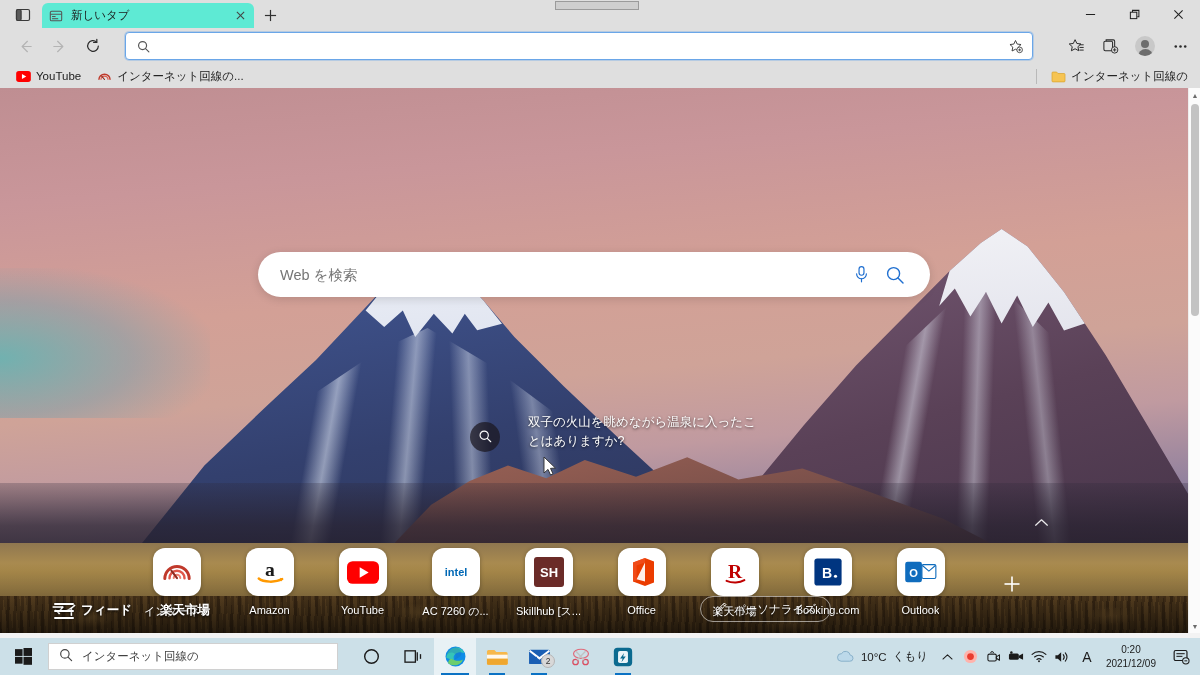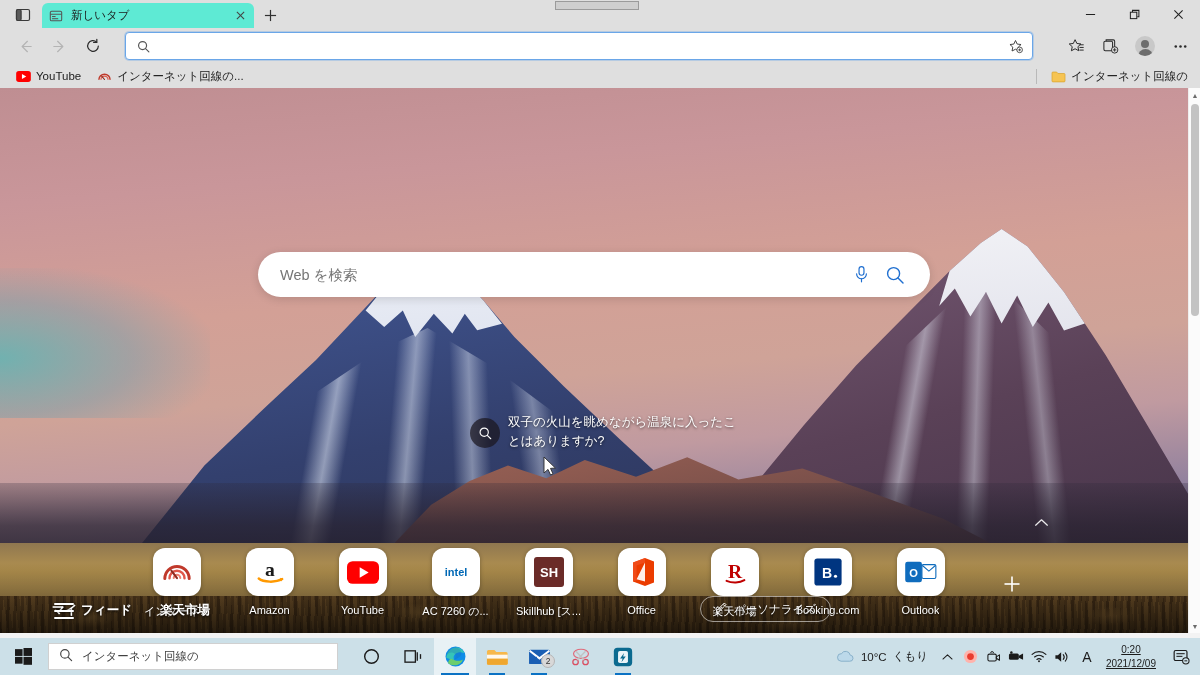--- a/index.html
+++ b/index.html
@@ -156,21 +156,21 @@
   
   .page-search {
     position:absolute; left:258px; top:164px; width:672px; height:45px;
     background:#fff; border-radius:23px; display:flex; align-items:center;
     padding:0 18px 0 22px; box-shadow:0 2px 10px rgba(0,0,0,.14);
   }
   .page-search-input { flex:1; border:none; outline:none; background:transparent; font-size:14.5px; color:#444; }
   .ps-icon { width:34px; height:34px; display:flex; align-items:center; justify-content:center; color:#1f6fd0; }
 
   
-  .suggest { position:absolute; left:470px; top:325px; display:flex; align-items:center; gap:8px; }
+  .suggest { position:absolute; left:470px; top:325px; display:flex; align-items:flex-end; gap:28px; }
   .suggest-badge {
     width:30px; height:30px; border-radius:50%; background:rgba(26,22,30,.72);
     display:flex; align-items:center; justify-content:center; color:#fff; flex:none; margin-top:2px;
   }
   .suggest-text {
     font-size:12.5px; line-height:1.55; color:#fff; max-width:232px;
     text-shadow:0 1px 3px rgba(0,0,0,.75);
   }
 
   
@@ -223,21 +223,21 @@
   .tb-icon.active::after { content:""; position:absolute; left:7px; bottom:0; width:28px; height:2.5px; background:#0b72c4; }
   .tb-icon.running::after { content:""; position:absolute; left:13px; bottom:0; width:16px; height:2.5px; background:#0b72c4; }
   .badge {
     position:absolute; right:5px; bottom:7px; width:14px; height:14px; border-radius:50%;
     background:#d8d8d8; border:1px solid #b5b5b5; color:#333; font-size:8.5px;
     display:flex; align-items:center; justify-content:center;
   }
   .tray { position:absolute; right:0; top:0; height:37px; display:flex; align-items:center; gap:0; padding-right:4px; }
   .tray-weather { display:flex; align-items:center; gap:6px; font-size:11.5px; color:#1b1b1b; padding:0 8px; }
   .tray-ico { width:23px; height:37px; display:flex; align-items:center; justify-content:center; color:#1b1b1b; }
-  .tray-clock { text-align:center; font-size:10px; color:#1b1b1b; line-height:1.35; padding:0 10px 0 6px;text-decoration:underline; }
+  .tray-clock { text-align:center; font-size:10px; color:#1b1b1b; line-height:1.35; padding:0 10px 0 6px; }
   .tray-action { width:30px; height:37px; display:flex; align-items:center; justify-content:center; color:#1b1b1b; }
 </style>
 </head>
 <body>
 
 <div id="root">
 
   <div class="chrome">
 
     <div class="titlebar">

